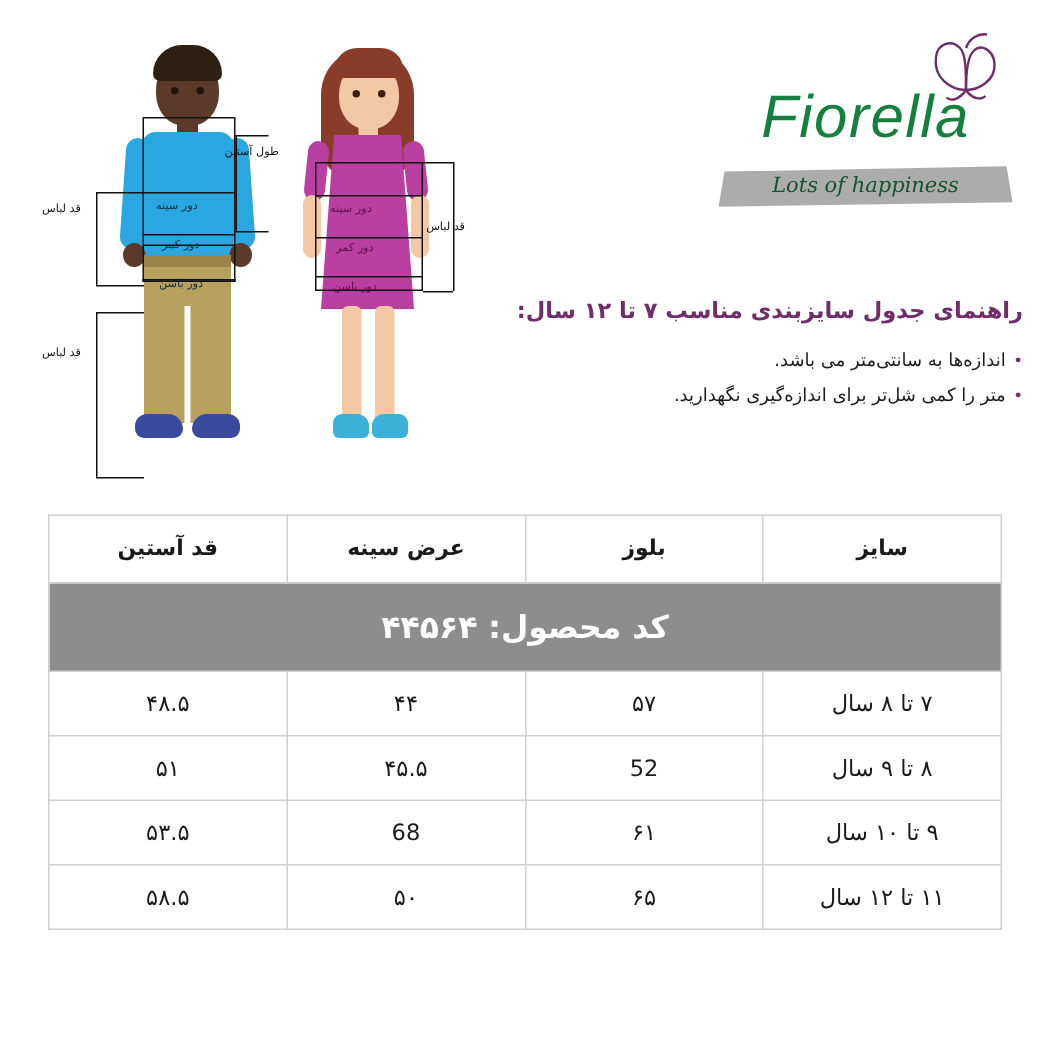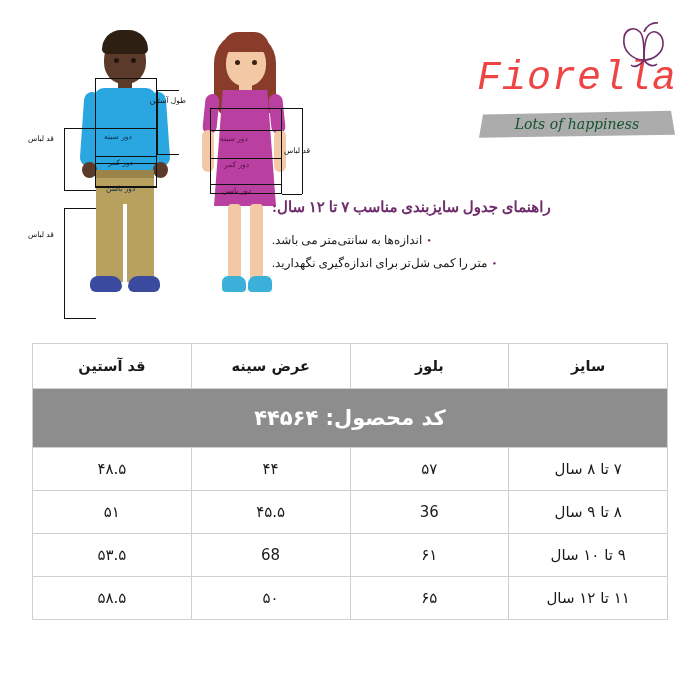--- a/index.html
+++ b/index.html
@@ -55,27 +55,27 @@
   .girl .shoeR { position:absolute; left:50px; top:258px; width:24px; height:16px; background:#3bb0d8; border-radius:8px 6px 4px 4px; }
 
   
   .mlabel { position:absolute; font-size:7.5px; color:#111; direction:rtl; white-space:nowrap; line-height:1.25; }
   .mline { position:absolute; background:#111; }
   .mbox { position:absolute; border:1px solid #111; }
 
   
   .logo { position:absolute; right:18px; top:18px; width:210px; height:140px; text-align:center; }
   .logo .mark { position:absolute; right:10px; top:2px; }
-  .logo .brand { font-family:Liberation Mono, monospace; font-style:italic; font-size:40px; color:#ef4444; letter-spacing:1px; margin-top:38px; }
+  .logo .brand { font-family:Liberation Sans, sans-serif; font-style:italic; font-size:40px; color:#15803d; letter-spacing:1px; margin-top:38px; }
   .logo .ribbon { position:relative; margin: 8px auto 0; width:200px; height:30px; }
   .logo .ribbon .bg { position:absolute; inset:0; background:#9e9e9e; clip-path: polygon(3% 18%, 97% 6%, 99% 86%, 1% 96%); opacity:.85; }
   .logo .ribbon .txt { position:relative; color:#14532d; font-family:"DejaVu Serif", serif; font-style:italic; font-size:14px; line-height:30px; }
 
   
-  .guide { position:absolute; right:18px; top:196px; width:410px; direction:rtl; text-align:left; color:#1a1a1a;font-family:Liberation Serif, serif; }
+  .guide { position:absolute; right:18px; top:196px; width:410px; direction:rtl; text-align:right; color:#1a1a1a; }
   .guide h2 { font-size:15px; color:#6f2d6b; font-weight:bold; line-height:1.5; margin-bottom:10px; }
   .guide ul { list-style:none; }
   .guide li { font-size:12px; line-height:1.95; color:#1a1a1a; }
   .guide li::before { content:"\2022"; color:#6f2d6b; margin-left:5px; font-size:11px; }
 
   
   .tablewrap { position:absolute; left:32px; top:343px; width:636px; }
   table { width:100%; border-collapse:collapse; table-layout:fixed; }
   .titlerow td { background:#8d8d8d; color:#ffffff; text-align:center; font-size:21px; font-weight:bold; padding:17px 0; direction:rtl; }
   thead.hdr td { border:1px solid #cfcfcf; text-align:center; font-size:14.5px; font-weight:bold; color:#1a1a1a; padding:14px 0; direction:rtl; background:#fff; }
@@ -215,21 +215,21 @@
       <tbody>
         <tr>
           <td>۴۸.۵</td>
           <td>۴۴</td>
           <td>۵۷</td>
           <td>۷ تا ۸ سال</td>
         </tr>
         <tr>
           <td>۵۱</td>
           <td>۴۵.۵</td>
-          <td>36</td>
+          <td>52</td>
           <td>۸ تا ۹ سال</td>
         </tr>
         <tr>
           <td>۵۳.۵</td>
           <td>68</td>
           <td>۶۱</td>
           <td>۹ تا ۱۰ سال</td>
         </tr>
         <tr>
           <td>۵۸.۵</td>

